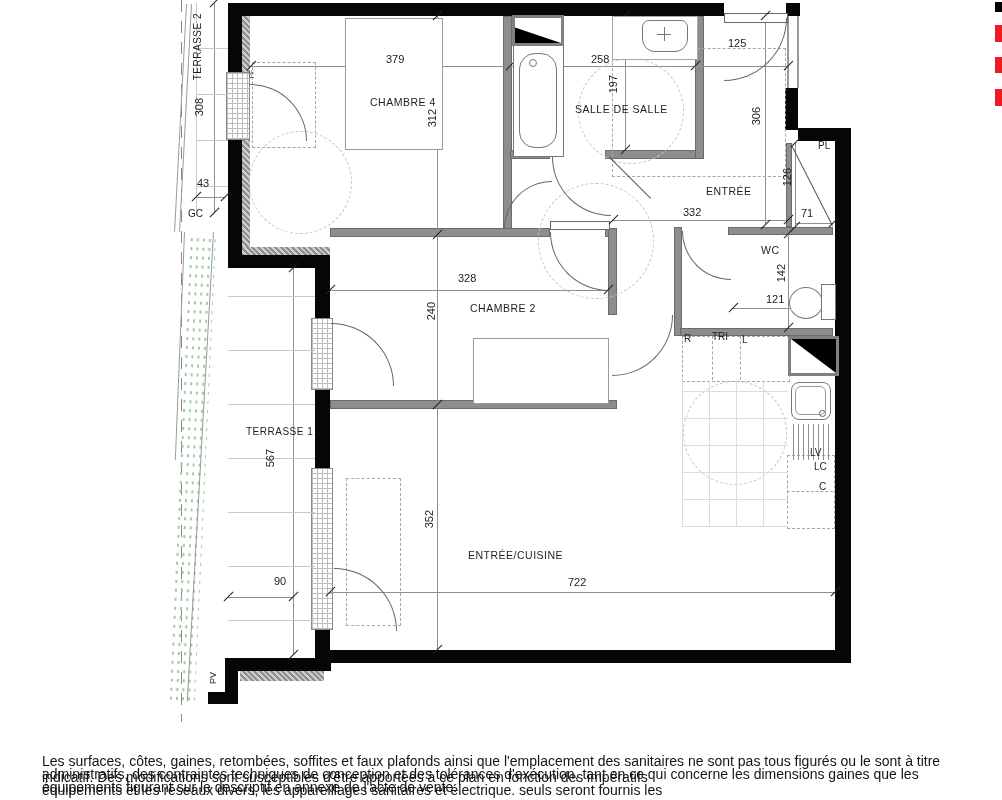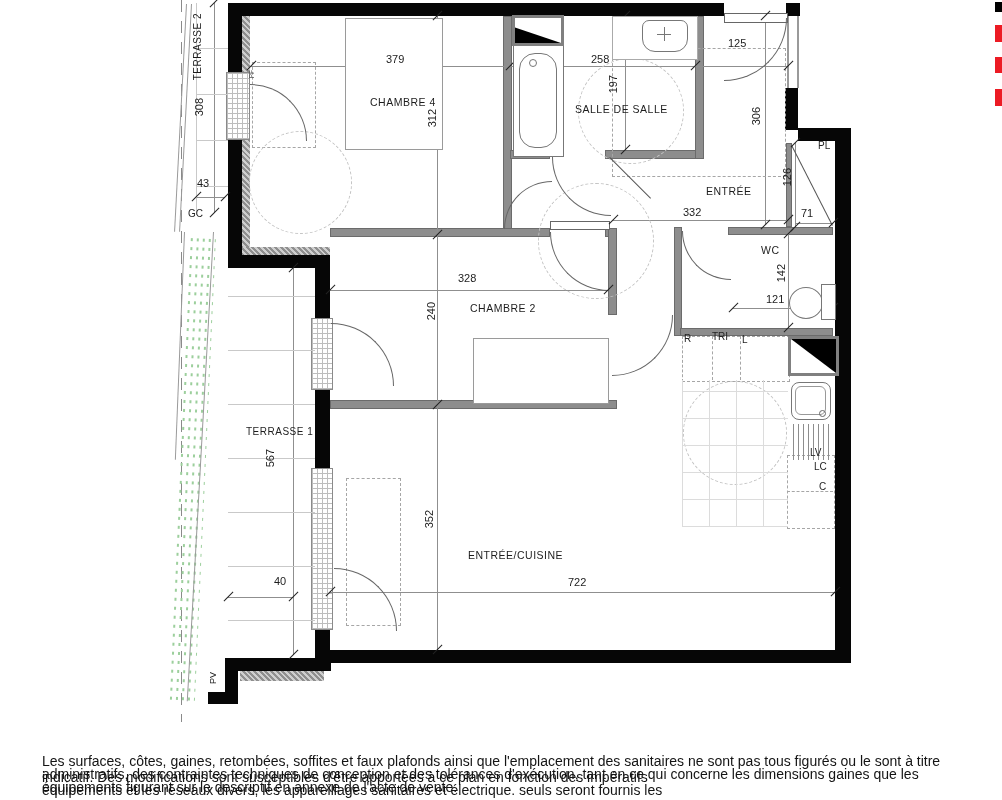--- a/index.html
+++ b/index.html
@@ -232,21 +232,21 @@
   <div class="dim" style="left:683px;top:206px">332</div>
   <div class="vdim" style="left:781px;top:168px">126</div>
   <div class="dim" style="left:801px;top:207px">71</div>
   <div class="vdim" style="left:775px;top:264px">142</div>
   <div class="dim" style="left:766px;top:293px">121</div>
   <div class="dim" style="left:458px;top:272px">328</div>
   <div class="vdim" style="left:425px;top:302px">240</div>
   <div class="dim" style="left:568px;top:576px">722</div>
   <div class="vdim" style="left:423px;top:510px">352</div>
   <div class="vdim" style="left:264px;top:449px">567</div>
-  <div class="dim" style="left:274px;top:575px">40</div>
+  <div class="dim" style="left:274px;top:575px">90</div>
   <div class="vdim" style="left:193px;top:98px">308</div>
   <div class="dim" style="left:197px;top:177px">43</div>
 
   <div class="ann" style="left:188px;top:208px">GC</div>
   <div class="vdim" style="left:208px;top:672px;font-size:9px">PV</div>
   <div class="vdim tiny" style="left:248px;top:70px">PF</div>
   <div class="ann" style="left:684px;top:333px">R</div>
   <div class="ann" style="left:712px;top:331px">TRI</div>
   <div class="ann" style="left:742px;top:334px">L</div>
   <div class="ann" style="left:810px;top:447px">LV</div>

